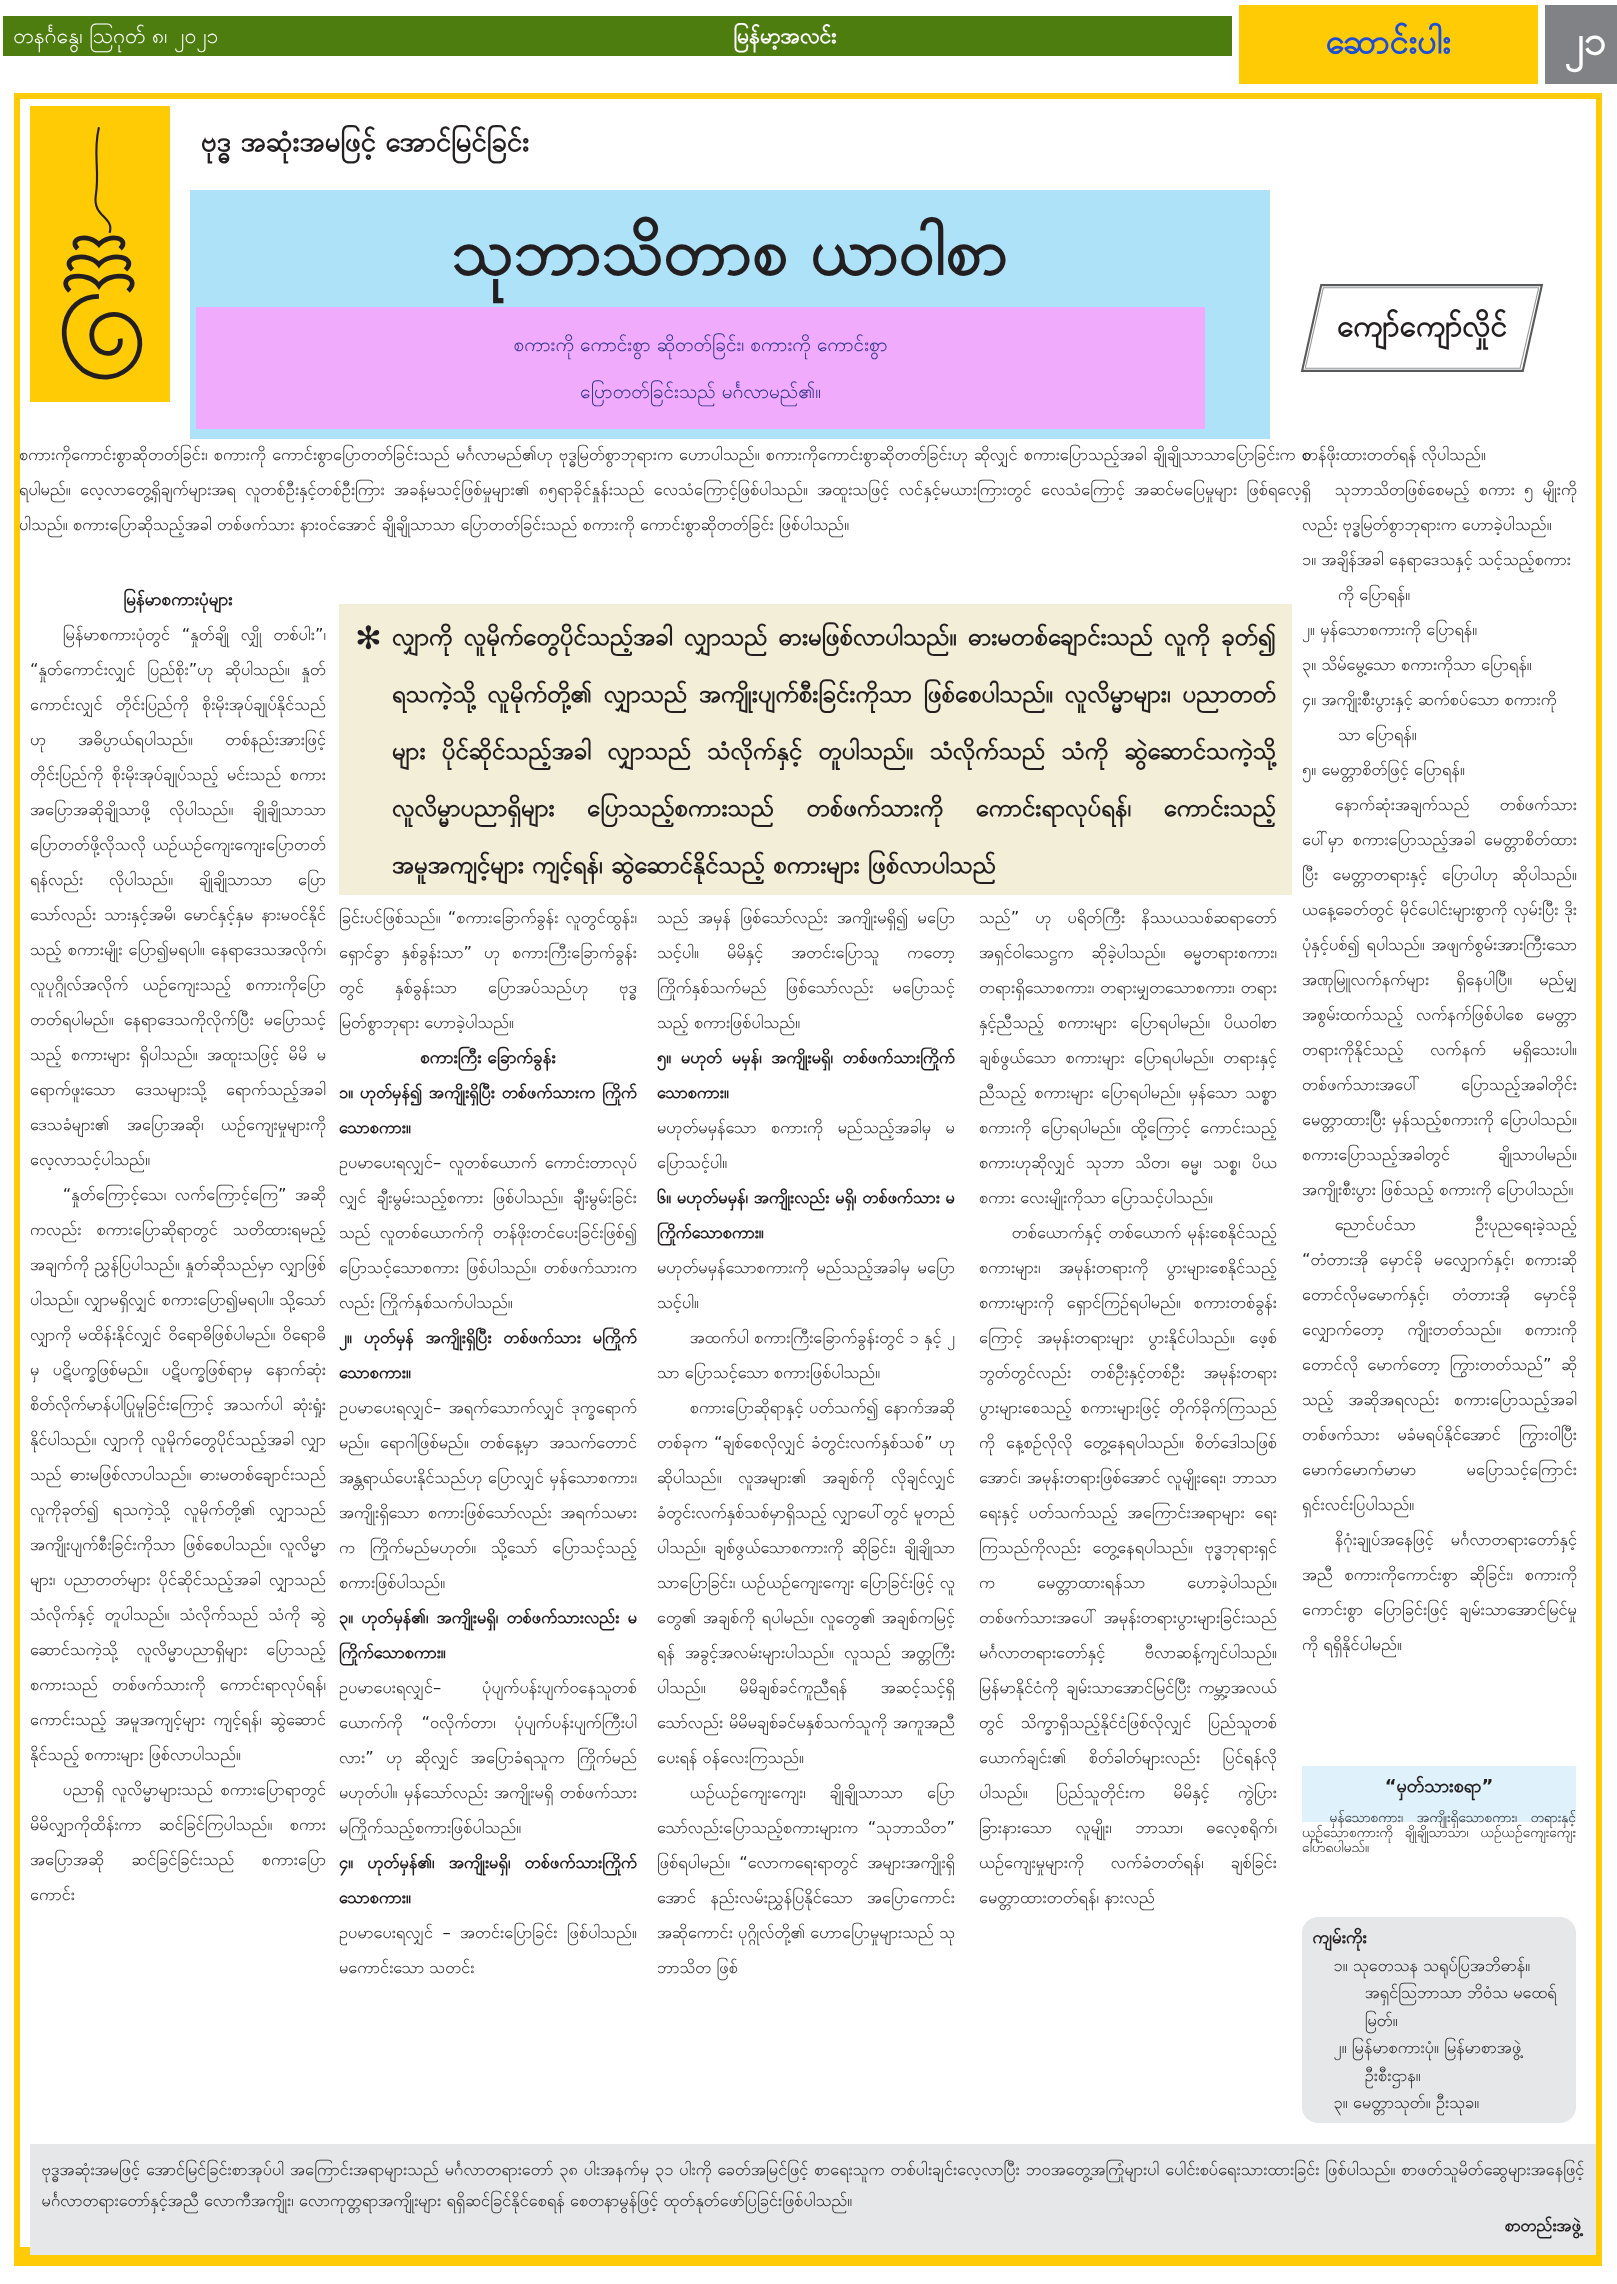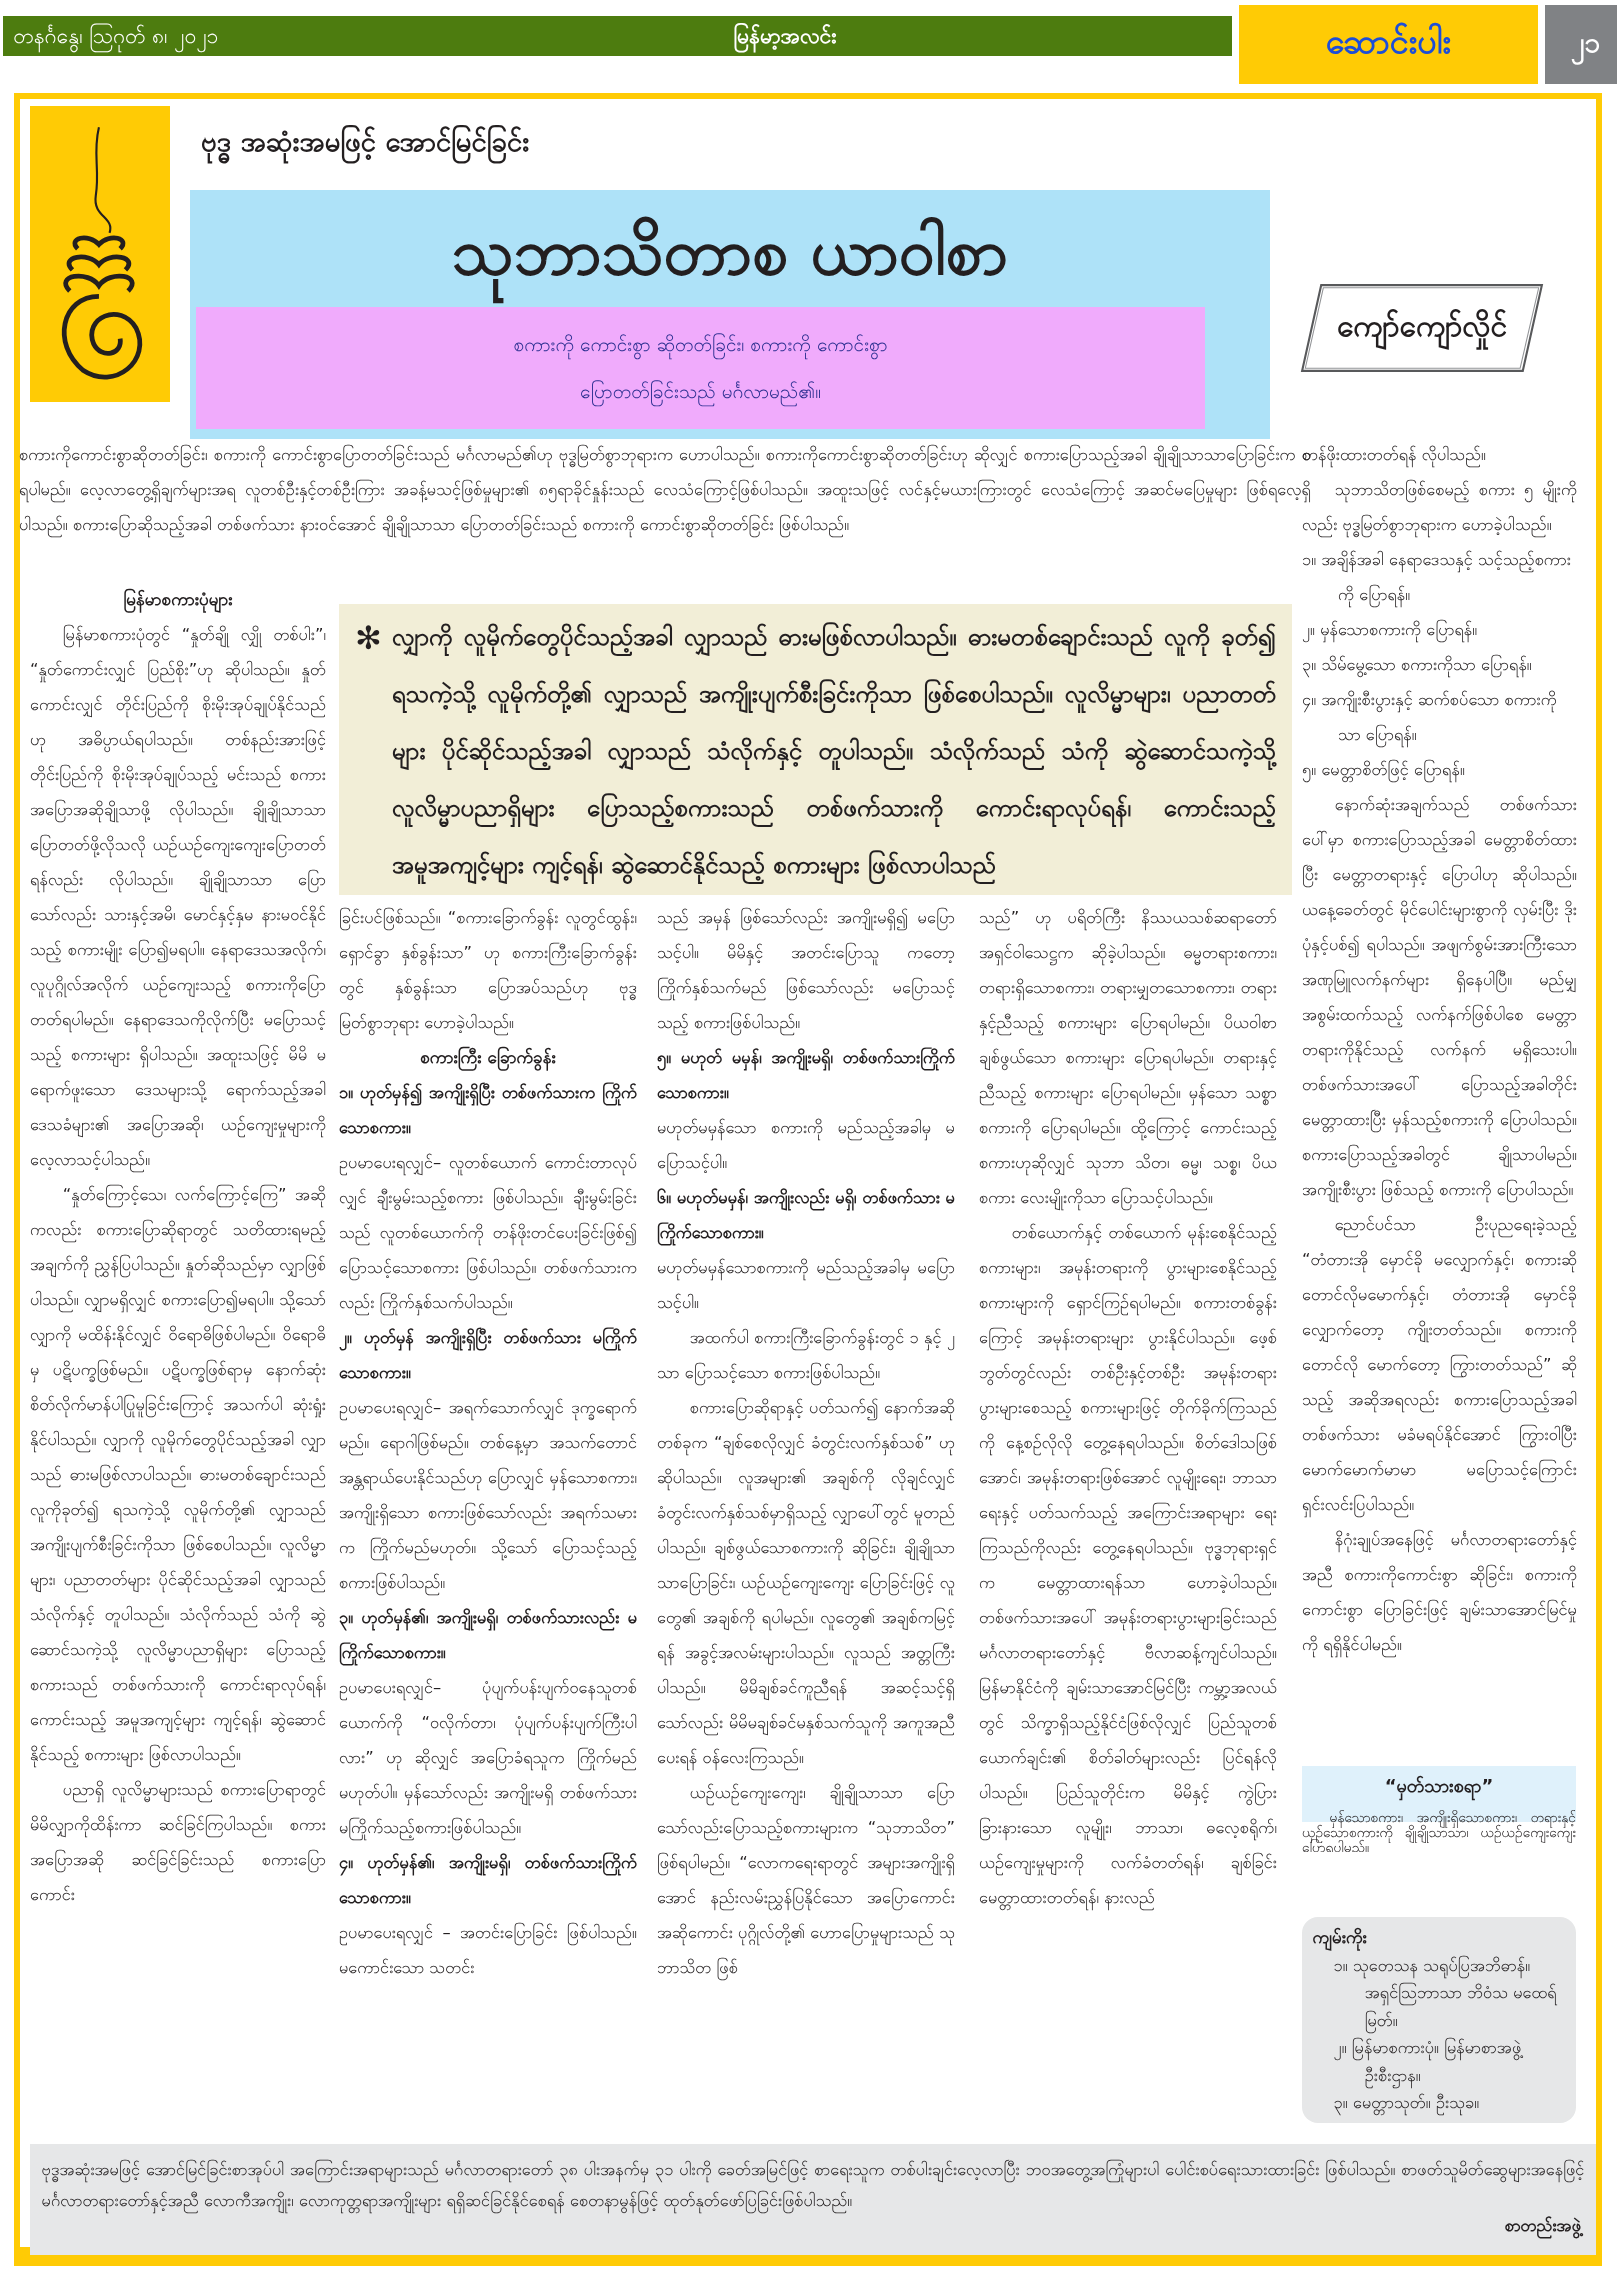--- a/index.html
+++ b/index.html
@@ -4,21 +4,21 @@
 <style>
   * { box-sizing: border-box; margin: 0; padding: 0; }
   html, body { width: 1618px; height: 2284px; background: #ffffff; overflow: hidden; }
   body { position: relative; font-family: "DejaVu Sans", sans-serif; color: #231f20; }
 
   
   .masthead { position: absolute; left: 2.6px; top: 16px; width: 1229px; height: 40px; background: #4d7c0f; color: #ffffff; }
   .masthead .date { position: absolute; left: 10.6px; top: 6.4px; font-size: 21px; }
   .masthead .paper { position: absolute; left: 731px; top: 6.4px; font-size: 21px; font-weight: bold; }
   .section-tab { position: absolute; left: 1239px; top: 5.3px; width: 299px; height: 79px; background: #ffcb05; display: flex; align-items: center; justify-content: center; font-size: 34px; font-weight: bold; color: #1d4ed8; }
-  .page-no { position: absolute; left: 1545px; top: 5.3px; width: 73px; height: 79px; background: #808285; color: #ffffff; display: flex; align-items: center; justify-content: center; font-size: 28px; font-weight: bold; padding-left: 8px; }
+  .page-no { position: absolute; left: 1545px; top: 5.3px; width: 73px; height: 79px; background: #808285; color: #ffffff; display: flex; align-items: center; justify-content: center; font-size: 40px; font-weight: bold; padding-left: 8px; }
 
   
   .frame { position: absolute; left: 13.8px; top: 93px; width: 1588px; height: 2173px; border: 6.4px solid #ffcb05; border-bottom-width: 19px; background: #ffffff; }
 
   
   .ornament-strip { position: absolute; left: 30px; top: 106px; width: 140px; height: 296px; background: #ffcb05; }
   .ornament-strip svg { width: 100%; height: 100%; }
 
   
   .kicker { position: absolute; left: 201px; top: 124px; font-size: 27.5px; font-weight: bold; }

